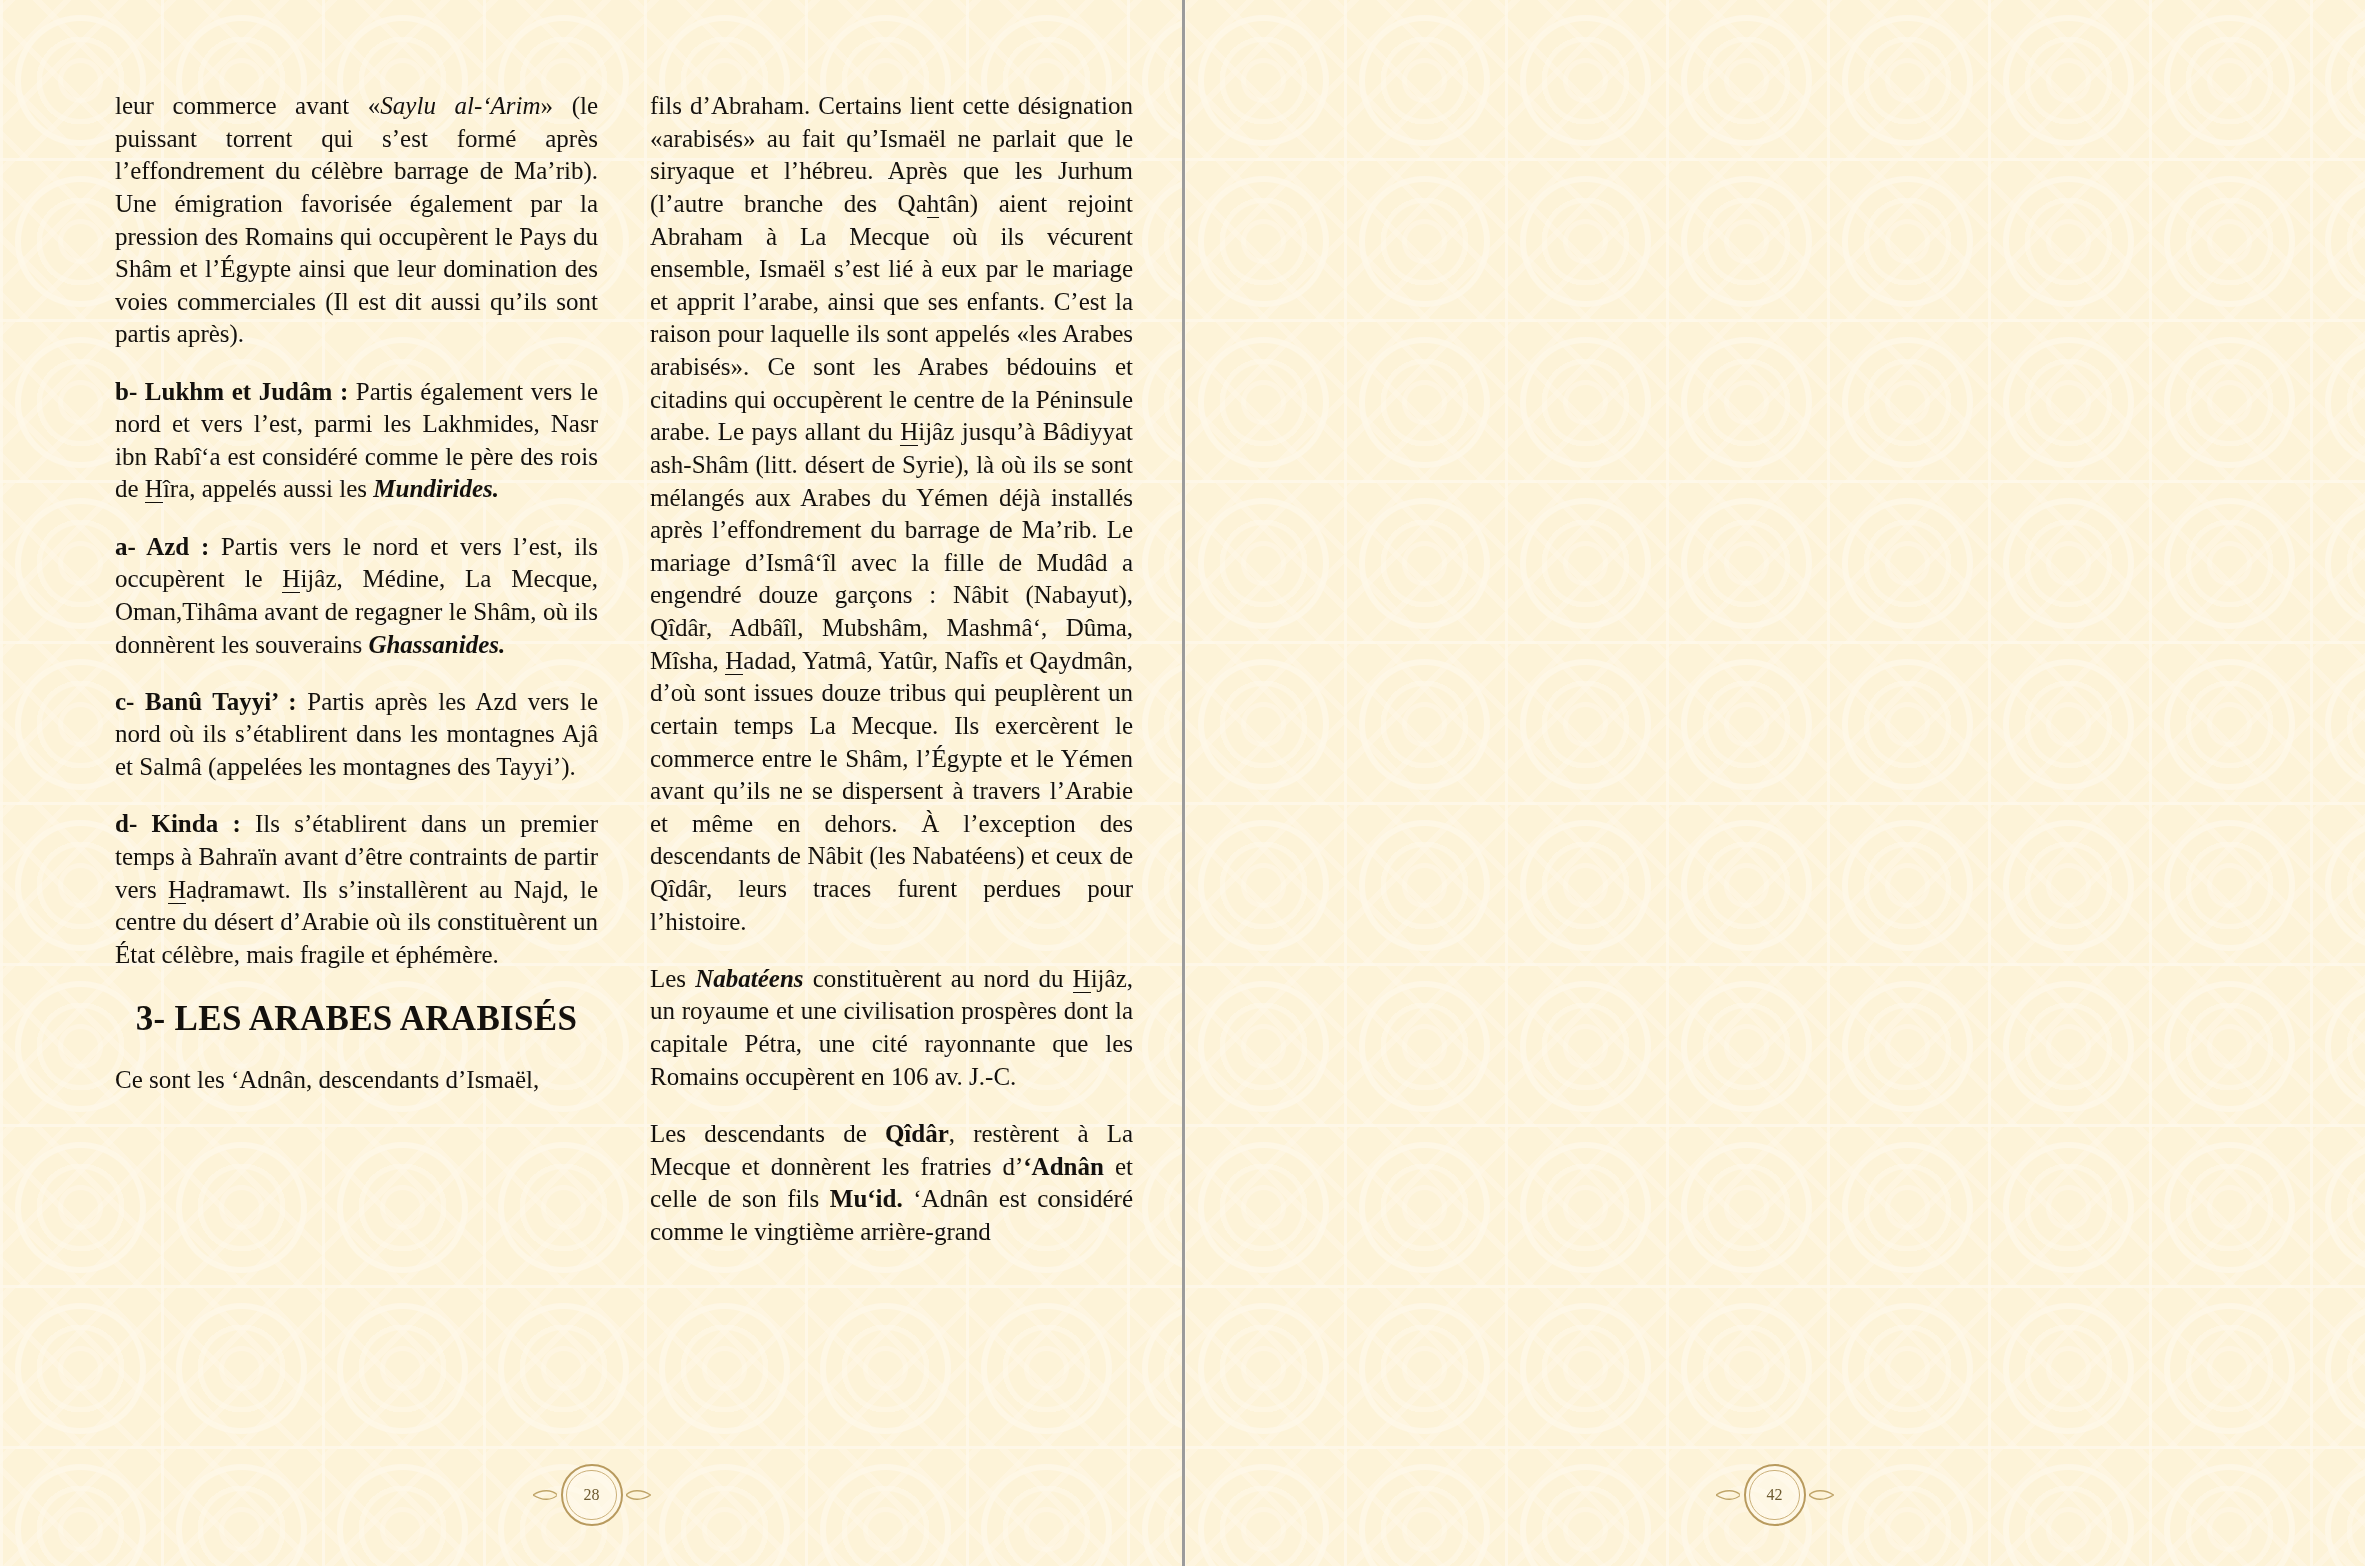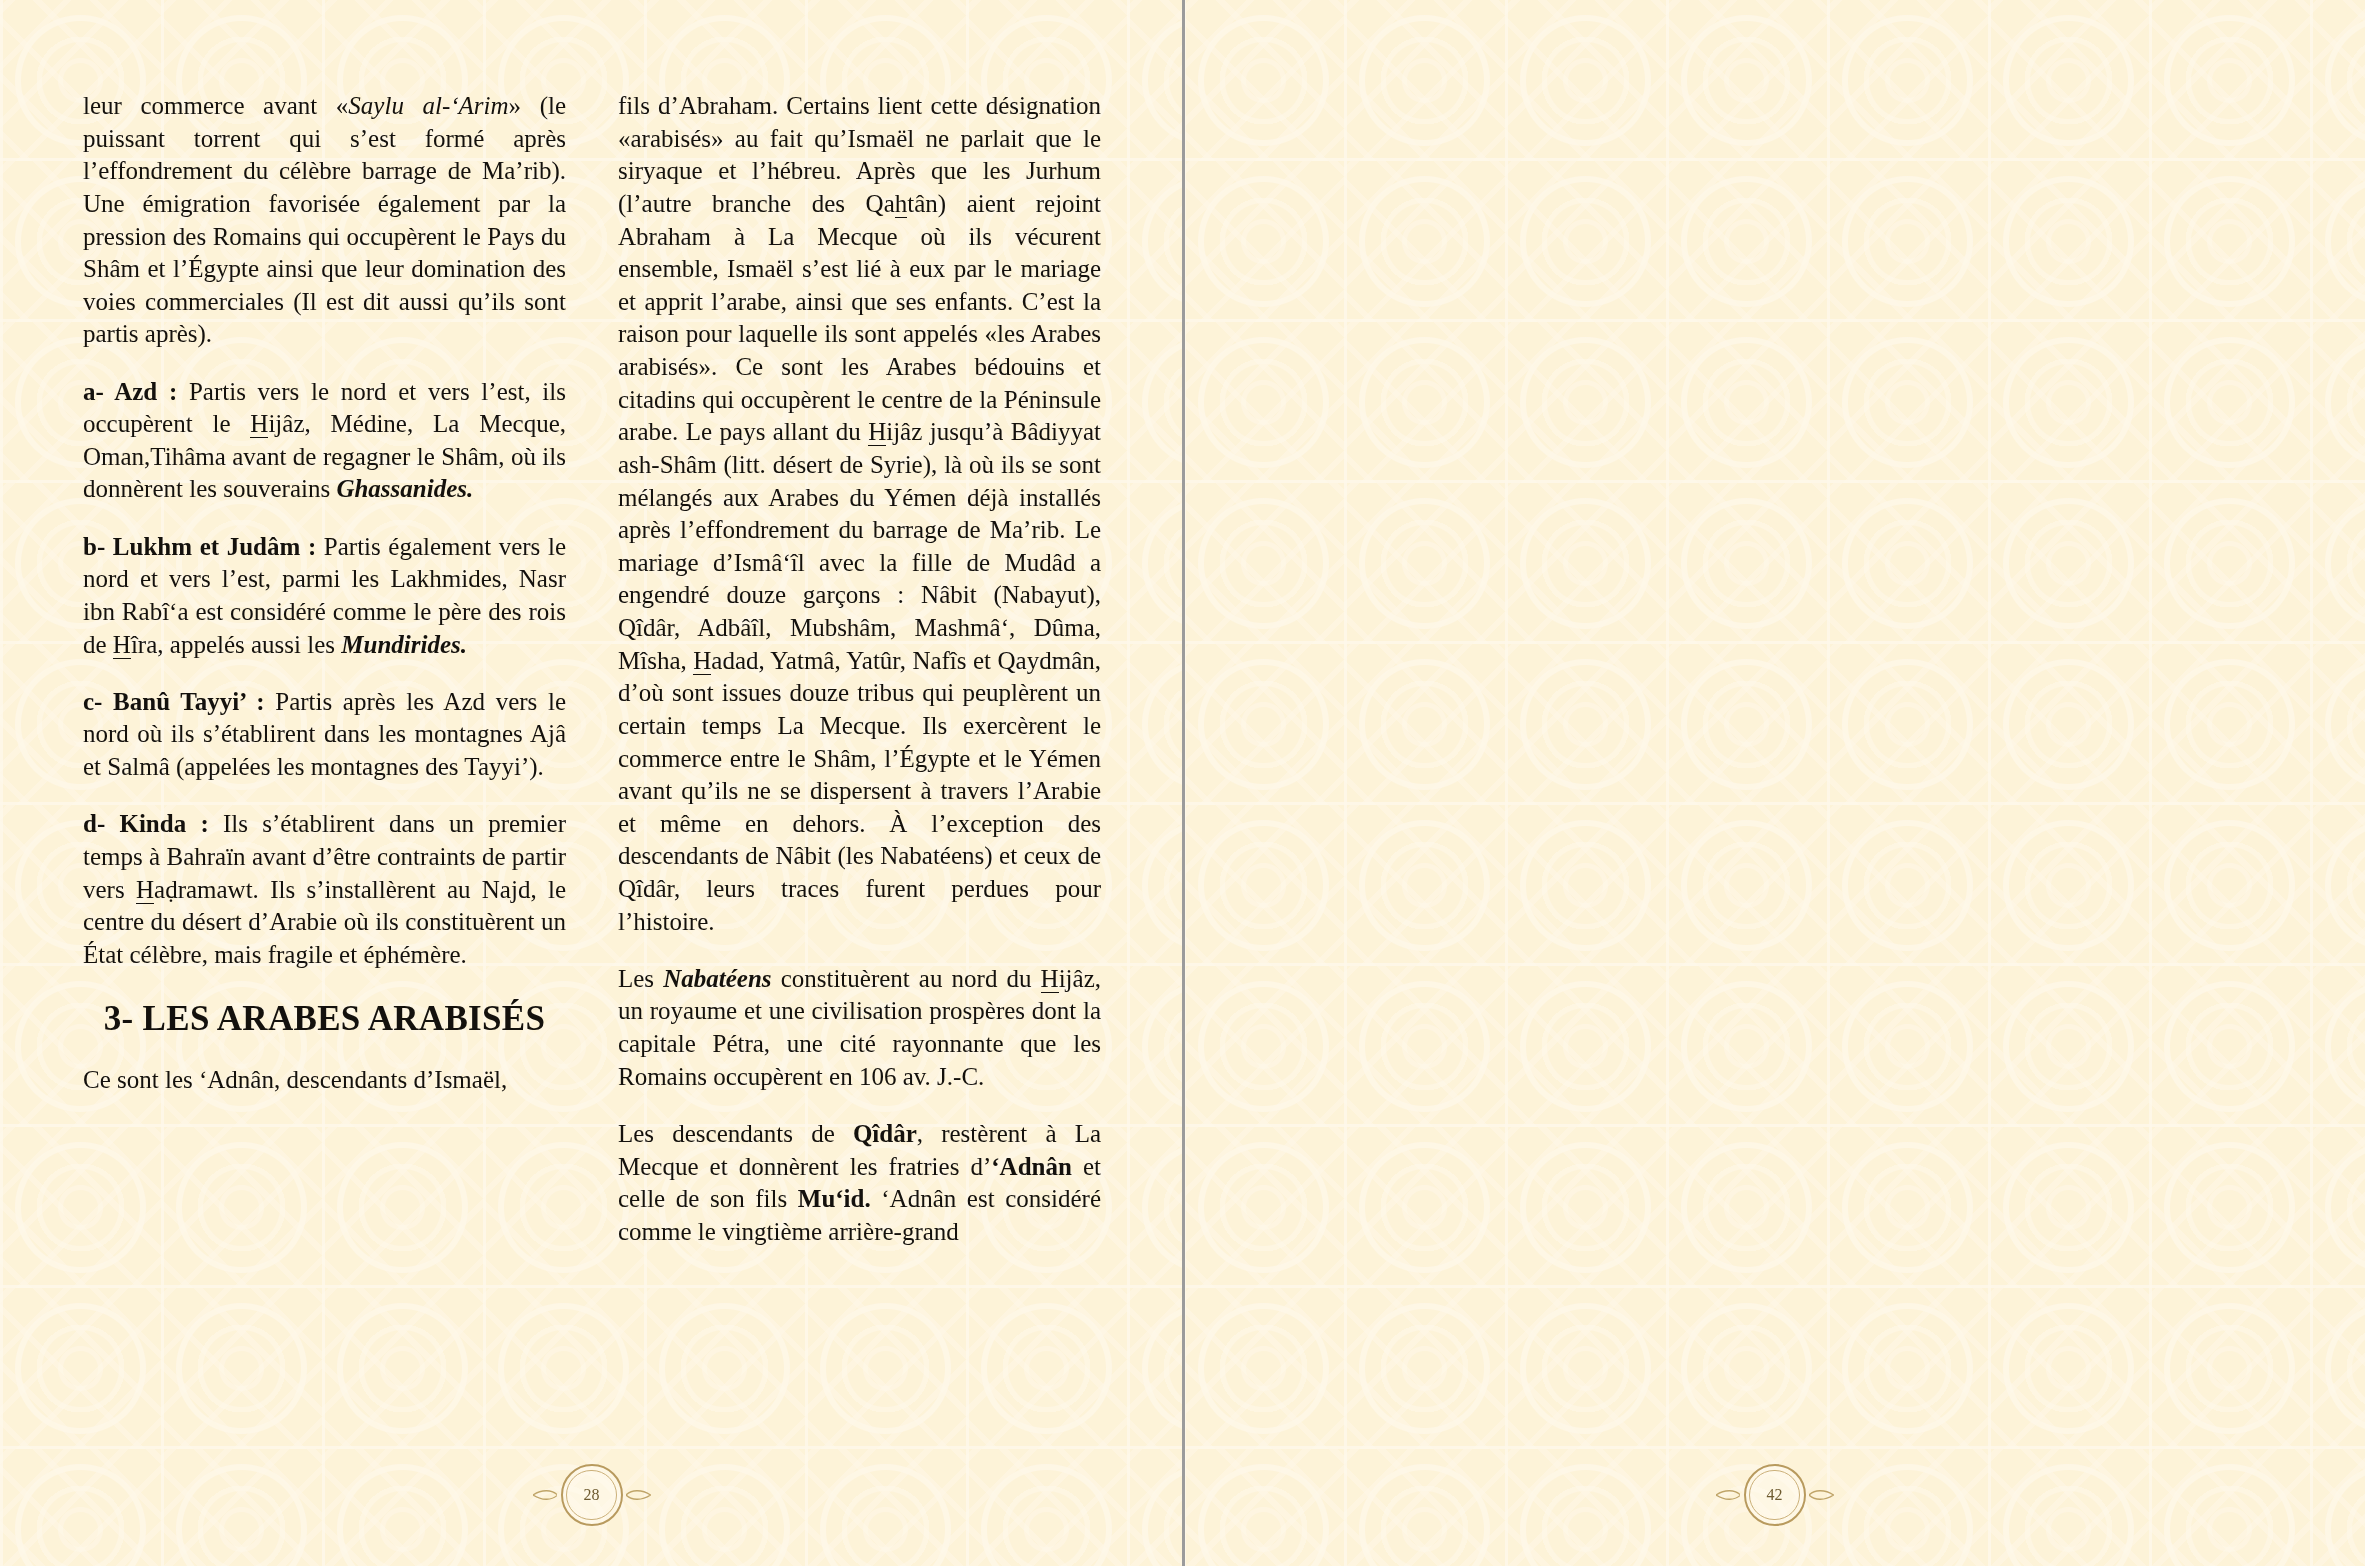--- a/index.html
+++ b/index.html
@@ -14,20 +14,21 @@
     position:relative;width:2366px;height:1566px;
     display:flex;
   }
 
   
   .page{
     position:relative;
     width:1183px;height:1566px;
     background-color:#fdf3d8;
     overflow:hidden;
+    padding-left:32px;
   }
   .page.left{ }
   .page.right{ }
 
   
   .ornament{
     position:absolute;inset:0;
     pointer-events:none;
     opacity:1;
     background-image:
@@ -122,22 +123,22 @@
 <div class="spread">
 
   <div class="page left">
     <div class="ornament"></div>
     <div class="ornament-wash"></div>
 
     <div class="page-inner">
       <div class="cols">
         <div class="col" id="L1">
             <p class="body">leur commerce avant «<i>Saylu al-‘Arim</i>» (le puissant torrent qui s’est formé après l’effondrement du célèbre barrage de Ma’rib). Une émigration favorisée également par la pression des Romains qui occupèrent le Pays du Shâm et l’Égypte ainsi que leur domination des voies commerciales (Il est dit aussi qu’ils sont partis après).</p>
+            <p class="body"><b>b- Lukhm et Judâm :</b> Partis également vers le nord et vers l’est, parmi les Lakhmides, Nasr ibn Rabî‘a est considéré comme le père des rois de <span class="udl">H</span>îra, appelés aussi les <b><i>Mundirides.</i></b></p>
             <p class="body"><b>a- Azd :</b> Partis vers le nord et vers l’est, ils occupèrent le <span class="udl">H</span>ijâz, Médine, La Mecque, Oman,Tihâma avant de regagner le Shâm, où ils donnèrent les souverains <b><i>Ghassanides.</i></b></p>
-            <p class="body"><b>b- Lukhm et Judâm :</b> Partis également vers le nord et vers l’est, parmi les Lakhmides, Nasr ibn Rabî‘a est considéré comme le père des rois de <span class="udl">H</span>îra, appelés aussi les <b><i>Mundirides.</i></b></p>
             <p class="body"><b>c- Banû Tayyi’ :</b> Partis après les Azd vers le nord où ils s’établirent dans les montagnes Ajâ et Salmâ (appelées les montagnes des Tayyi’).</p>
             <p class="body"><b>d- Kinda :</b> Ils s’établirent dans un premier temps à Bahraïn avant d’être contraints de partir vers <span class="udl">H</span>a<span style="position:relative">ḍ</span>ramawt. Ils s’installèrent au Najd, le centre du désert d’Arabie où ils constituèrent un État célèbre, mais fragile et éphémère.</p>
             <h3 class="section">3- LES ARABES ARABISÉS</h3>
             <p class="body">Ce sont les ‘Adnân, descendants d’Ismaël,</p>
           </div>
         <div class="col" id="L2">
             <p class="body">fils d’Abraham. Certains lient cette désignation «arabisés» au fait qu’Ismaël ne parlait que le siryaque et l’hébreu. Après que les Jurhum (l’autre branche des Qa<span class="udl">h</span>tân) aient rejoint Abraham à La Mecque où ils vécurent ensemble, Ismaël s’est lié à eux par le mariage et apprit l’arabe, ainsi que ses enfants. C’est la raison pour laquelle ils sont appelés «les Arabes arabisés». Ce sont les Arabes bédouins et citadins qui occupèrent le centre de la Péninsule arabe. Le pays allant du <span class="udl">H</span>ijâz jusqu’à Bâdiyyat ash-Shâm (litt. désert de Syrie), là où ils se sont mélangés aux Arabes du Yémen déjà installés après l’effondrement du barrage de Ma’rib. Le mariage d’Ismâ‘îl avec la fille de Mudâd a engendré douze garçons : Nâbit (Nabayut), Qîdâr, Adbâîl, Mubshâm, Mashmâ‘, Dûma, Mîsha, <span class="udl">H</span>adad, Yatmâ, Yatûr, Nafîs et Qaydmân, d’où sont issues douze tribus qui peuplèrent un certain temps La Mecque. Ils exercèrent le commerce entre le Shâm, l’Égypte et le Yémen avant qu’ils ne se dispersent à travers l’Arabie et même en dehors. À l’exception des descendants de Nâbit (les Nabatéens) et ceux de Qîdâr, leurs traces furent perdues pour l’histoire.</p>
             <p class="body">Les <b><i>Nabatéens</i></b> constituèrent au nord du <span class="udl">H</span>ijâz, un royaume et une civilisation prospères dont la capitale Pétra, une cité rayonnante que les Romains occupèrent en 106 av. J.-C.</p>
             <p class="body">Les descendants de <b>Qîdâr</b>, restèrent à La Mecque et donnèrent les fratries d’<b>‘Adnân</b> et celle de son fils <b>Mu‘id.</b> ‘Adnân est considéré comme le vingtième arrière-grand</p>
           </div>

